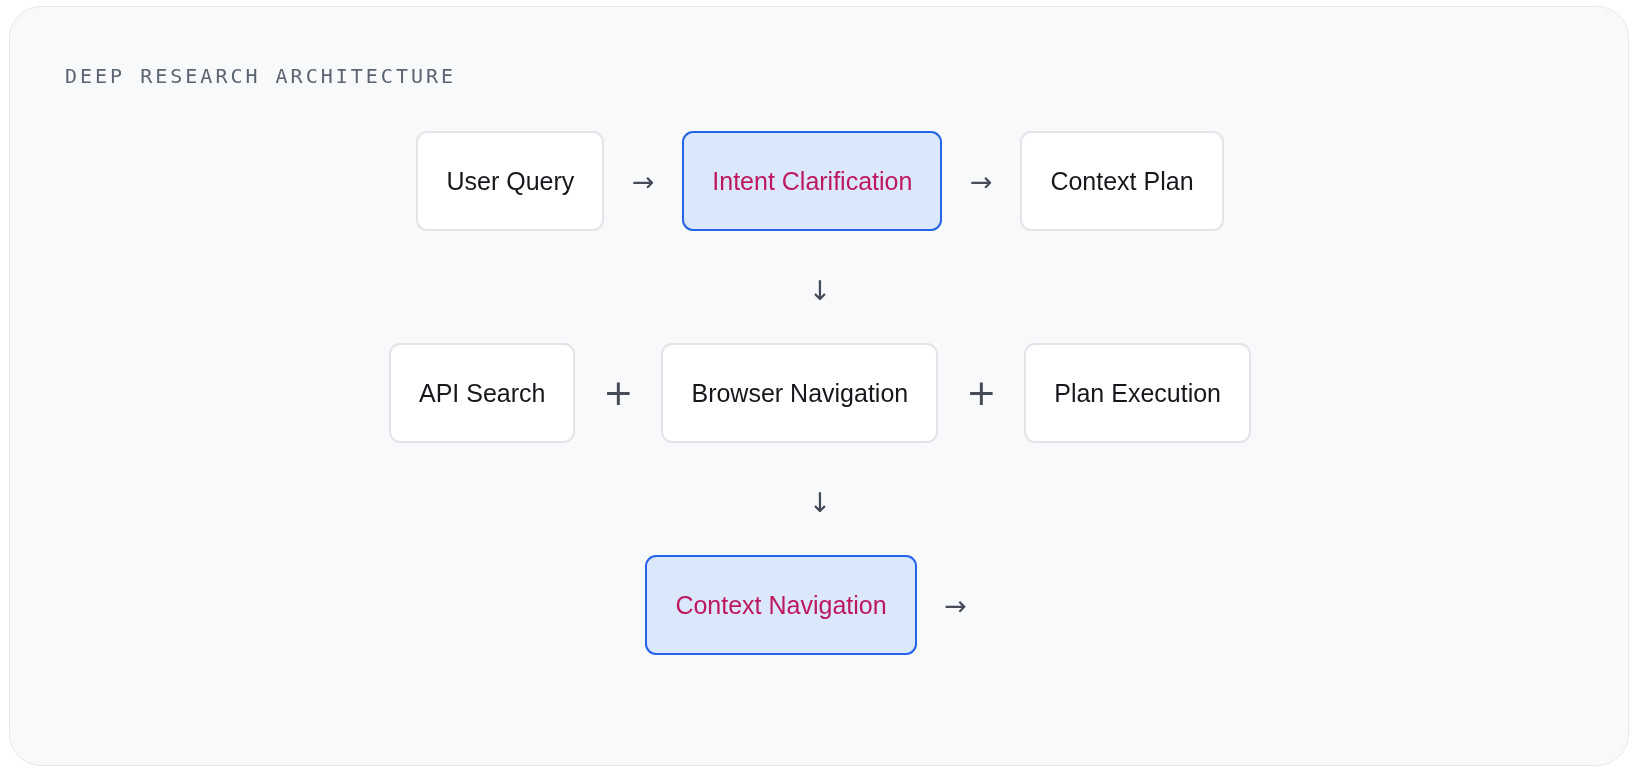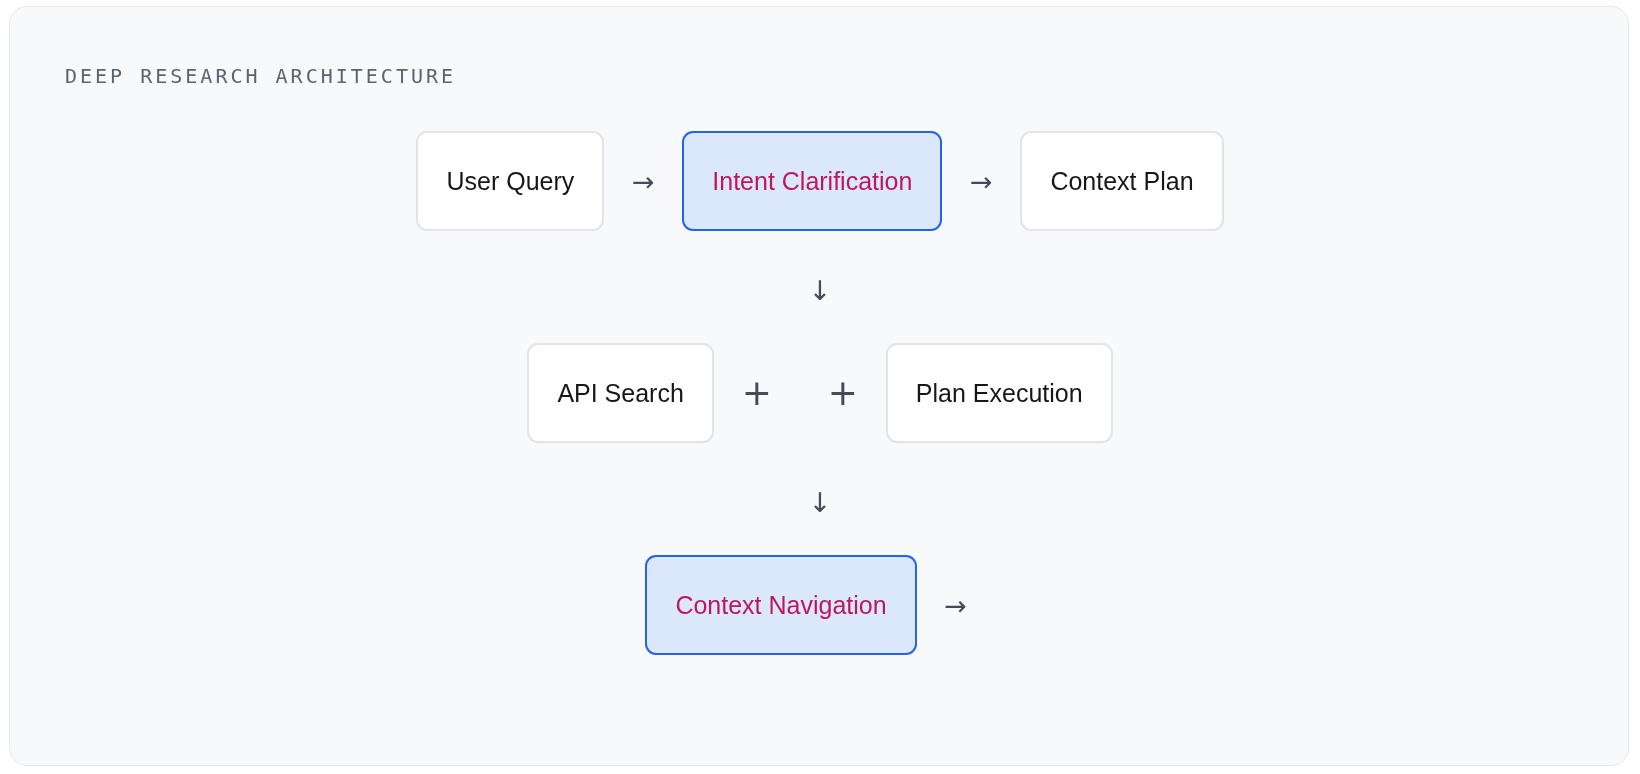--- a/index.html
+++ b/index.html
@@ -23,21 +23,21 @@
 
   .card {
     position: absolute;
     left: 9px;
     top: 6px;
     width: 1620px;
     height: 760px;
     box-sizing: border-box;
     background: #f8f9fa;
     border: 1.5px solid #e6e8ec;
-    border-radius: 18px;
+    border-radius: 32px;
   }
 
   .card-title {
     position: absolute;
     left: 55px;
     top: 57px;
     font-size: 20px;
     letter-spacing: 3.0px;
     color: #5b6472;
     font-family: "DejaVu Sans Mono", "Liberation Mono", monospace;
@@ -125,20 +125,21 @@
       <div class="node highlight">Intent Clarification</div>
       <div class="connector arrow-right">→</div>
       <div class="node plain">Context Plan</div>
     </div>
 
     <div class="arrow-down arrow-down-1">↓</div>
 
     <div class="row row-2">
       <div class="node plain">API Search</div>
       <div class="connector plus">+</div>
+      <div class="node plain">Browser Navigation</div>
       <div class="connector plus">+</div>
       <div class="node plain">Plan Execution</div>
     </div>
 
     <div class="arrow-down arrow-down-2">↓</div>
 
     <div class="row row-3">
       <div class="node highlight">Context Navigation</div>
       <div class="connector arrow-right">→</div>
     </div>

